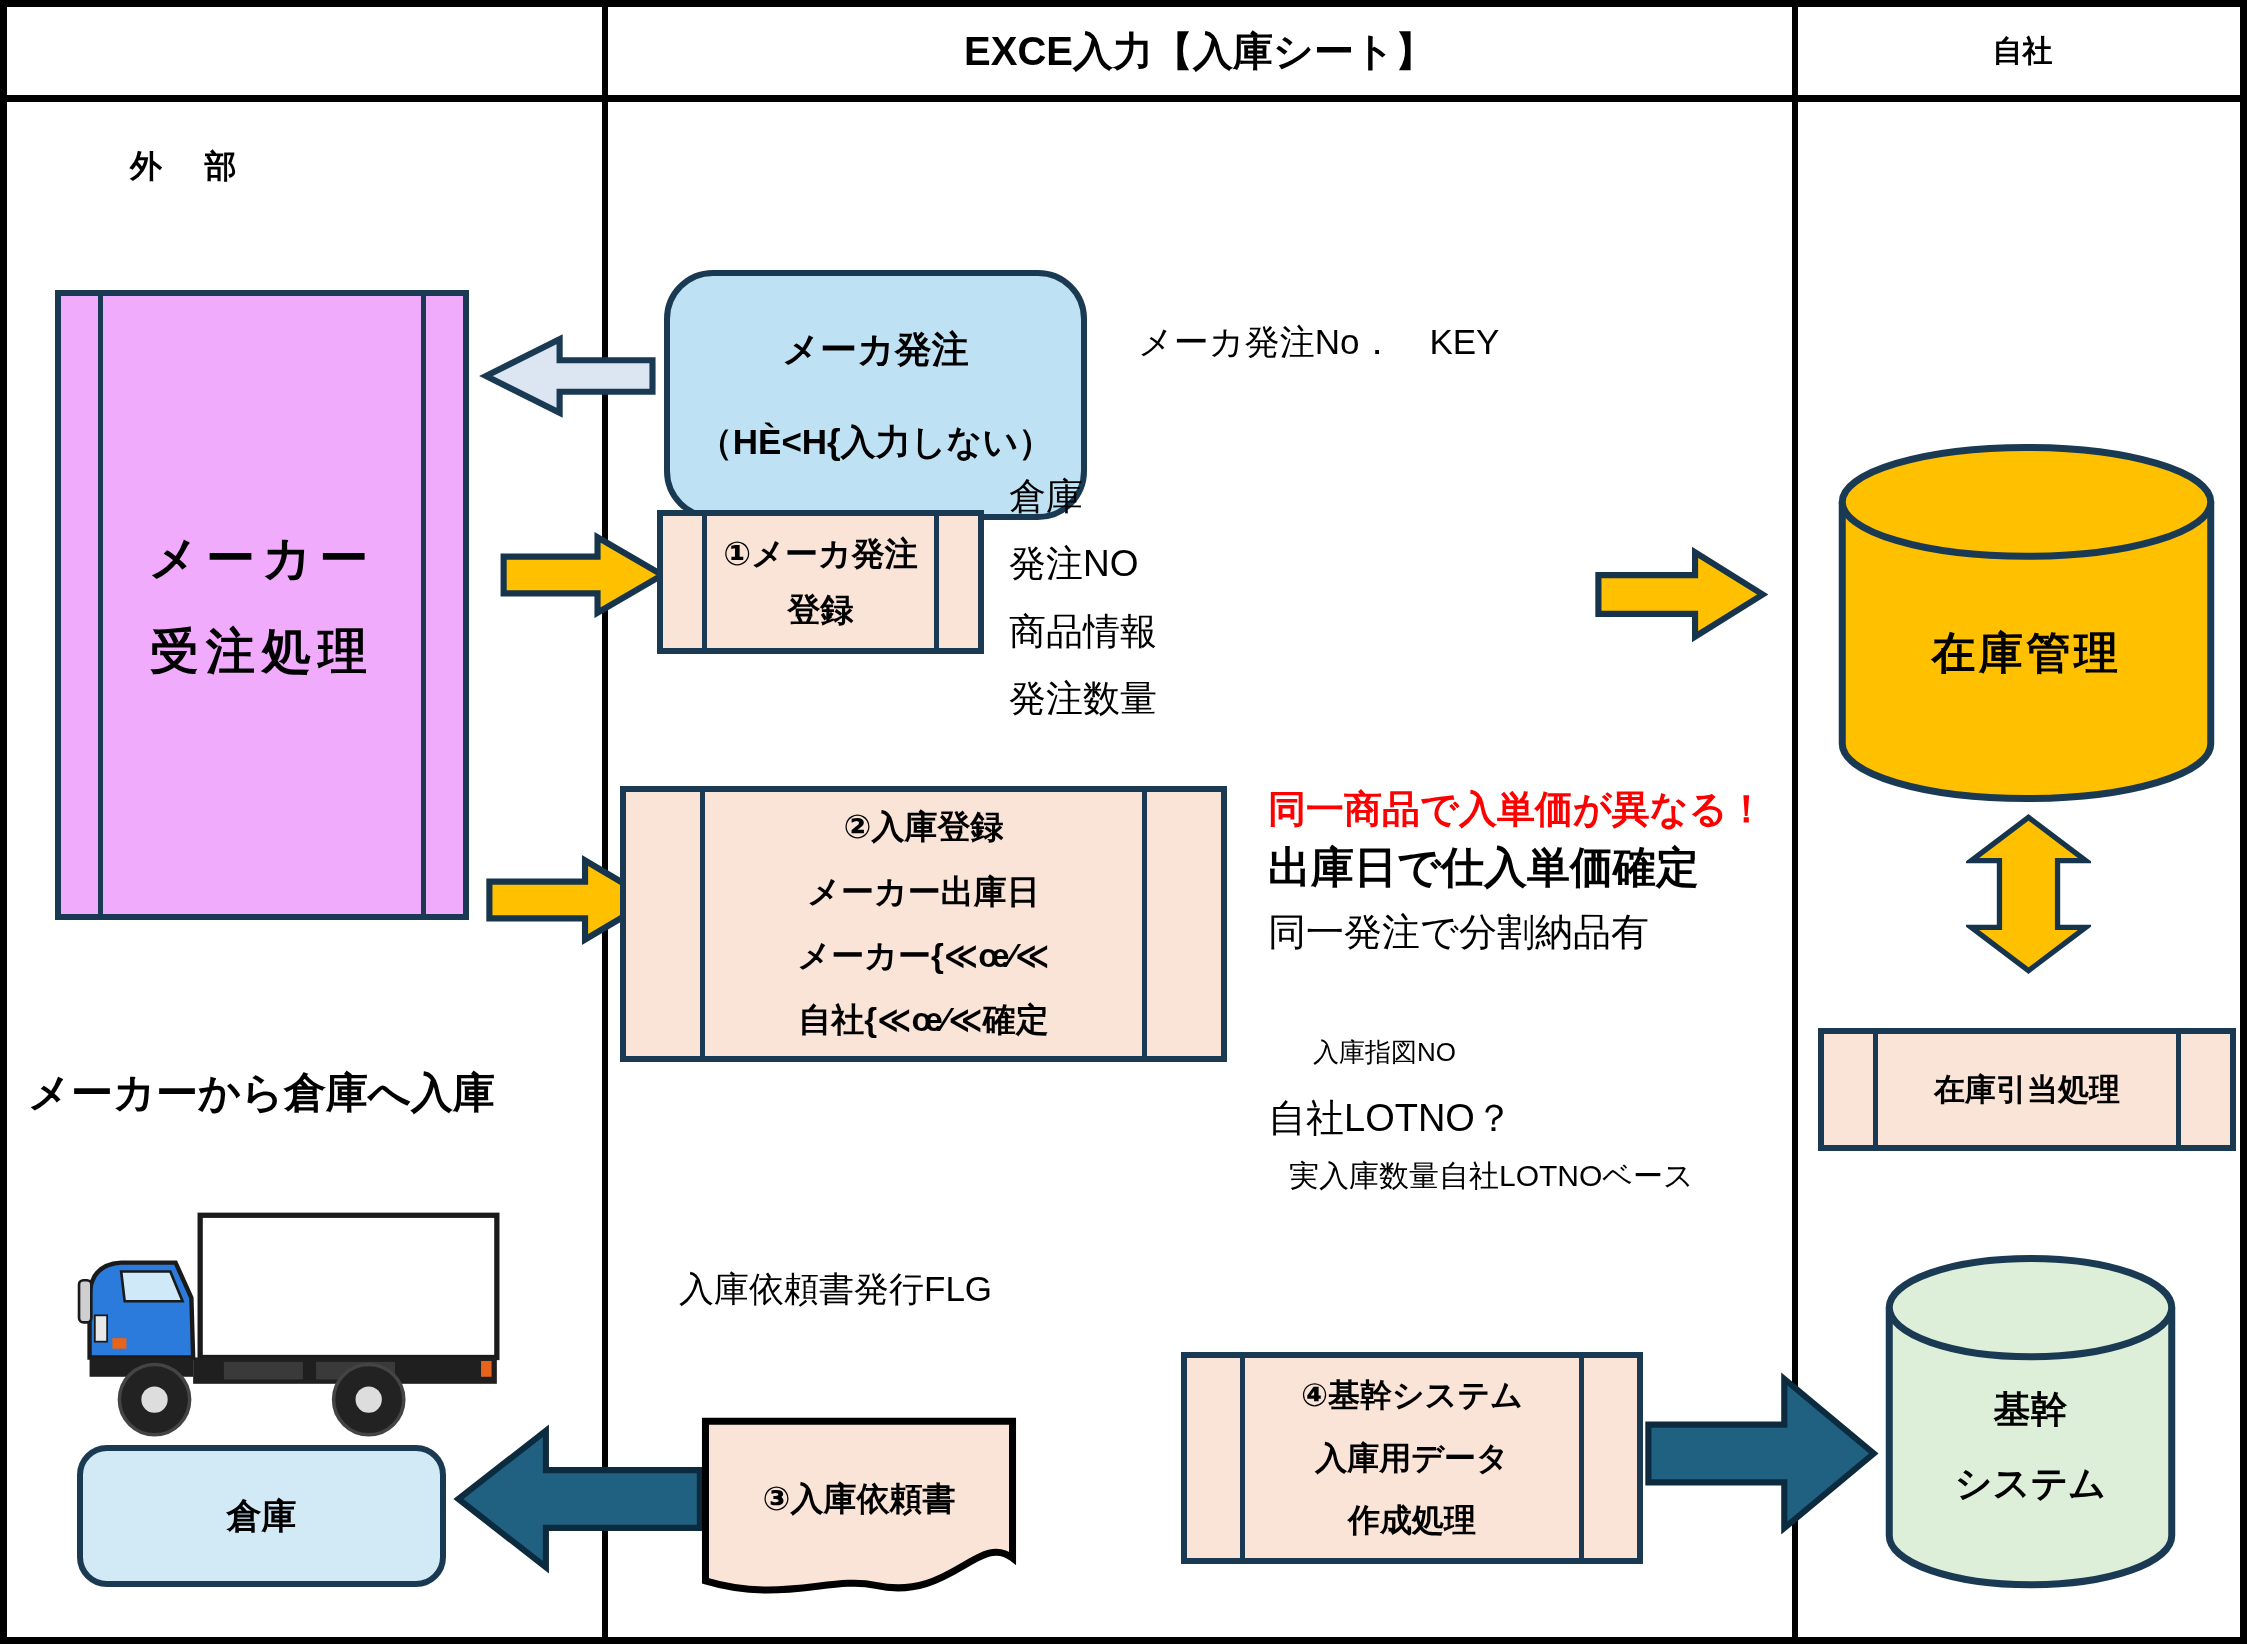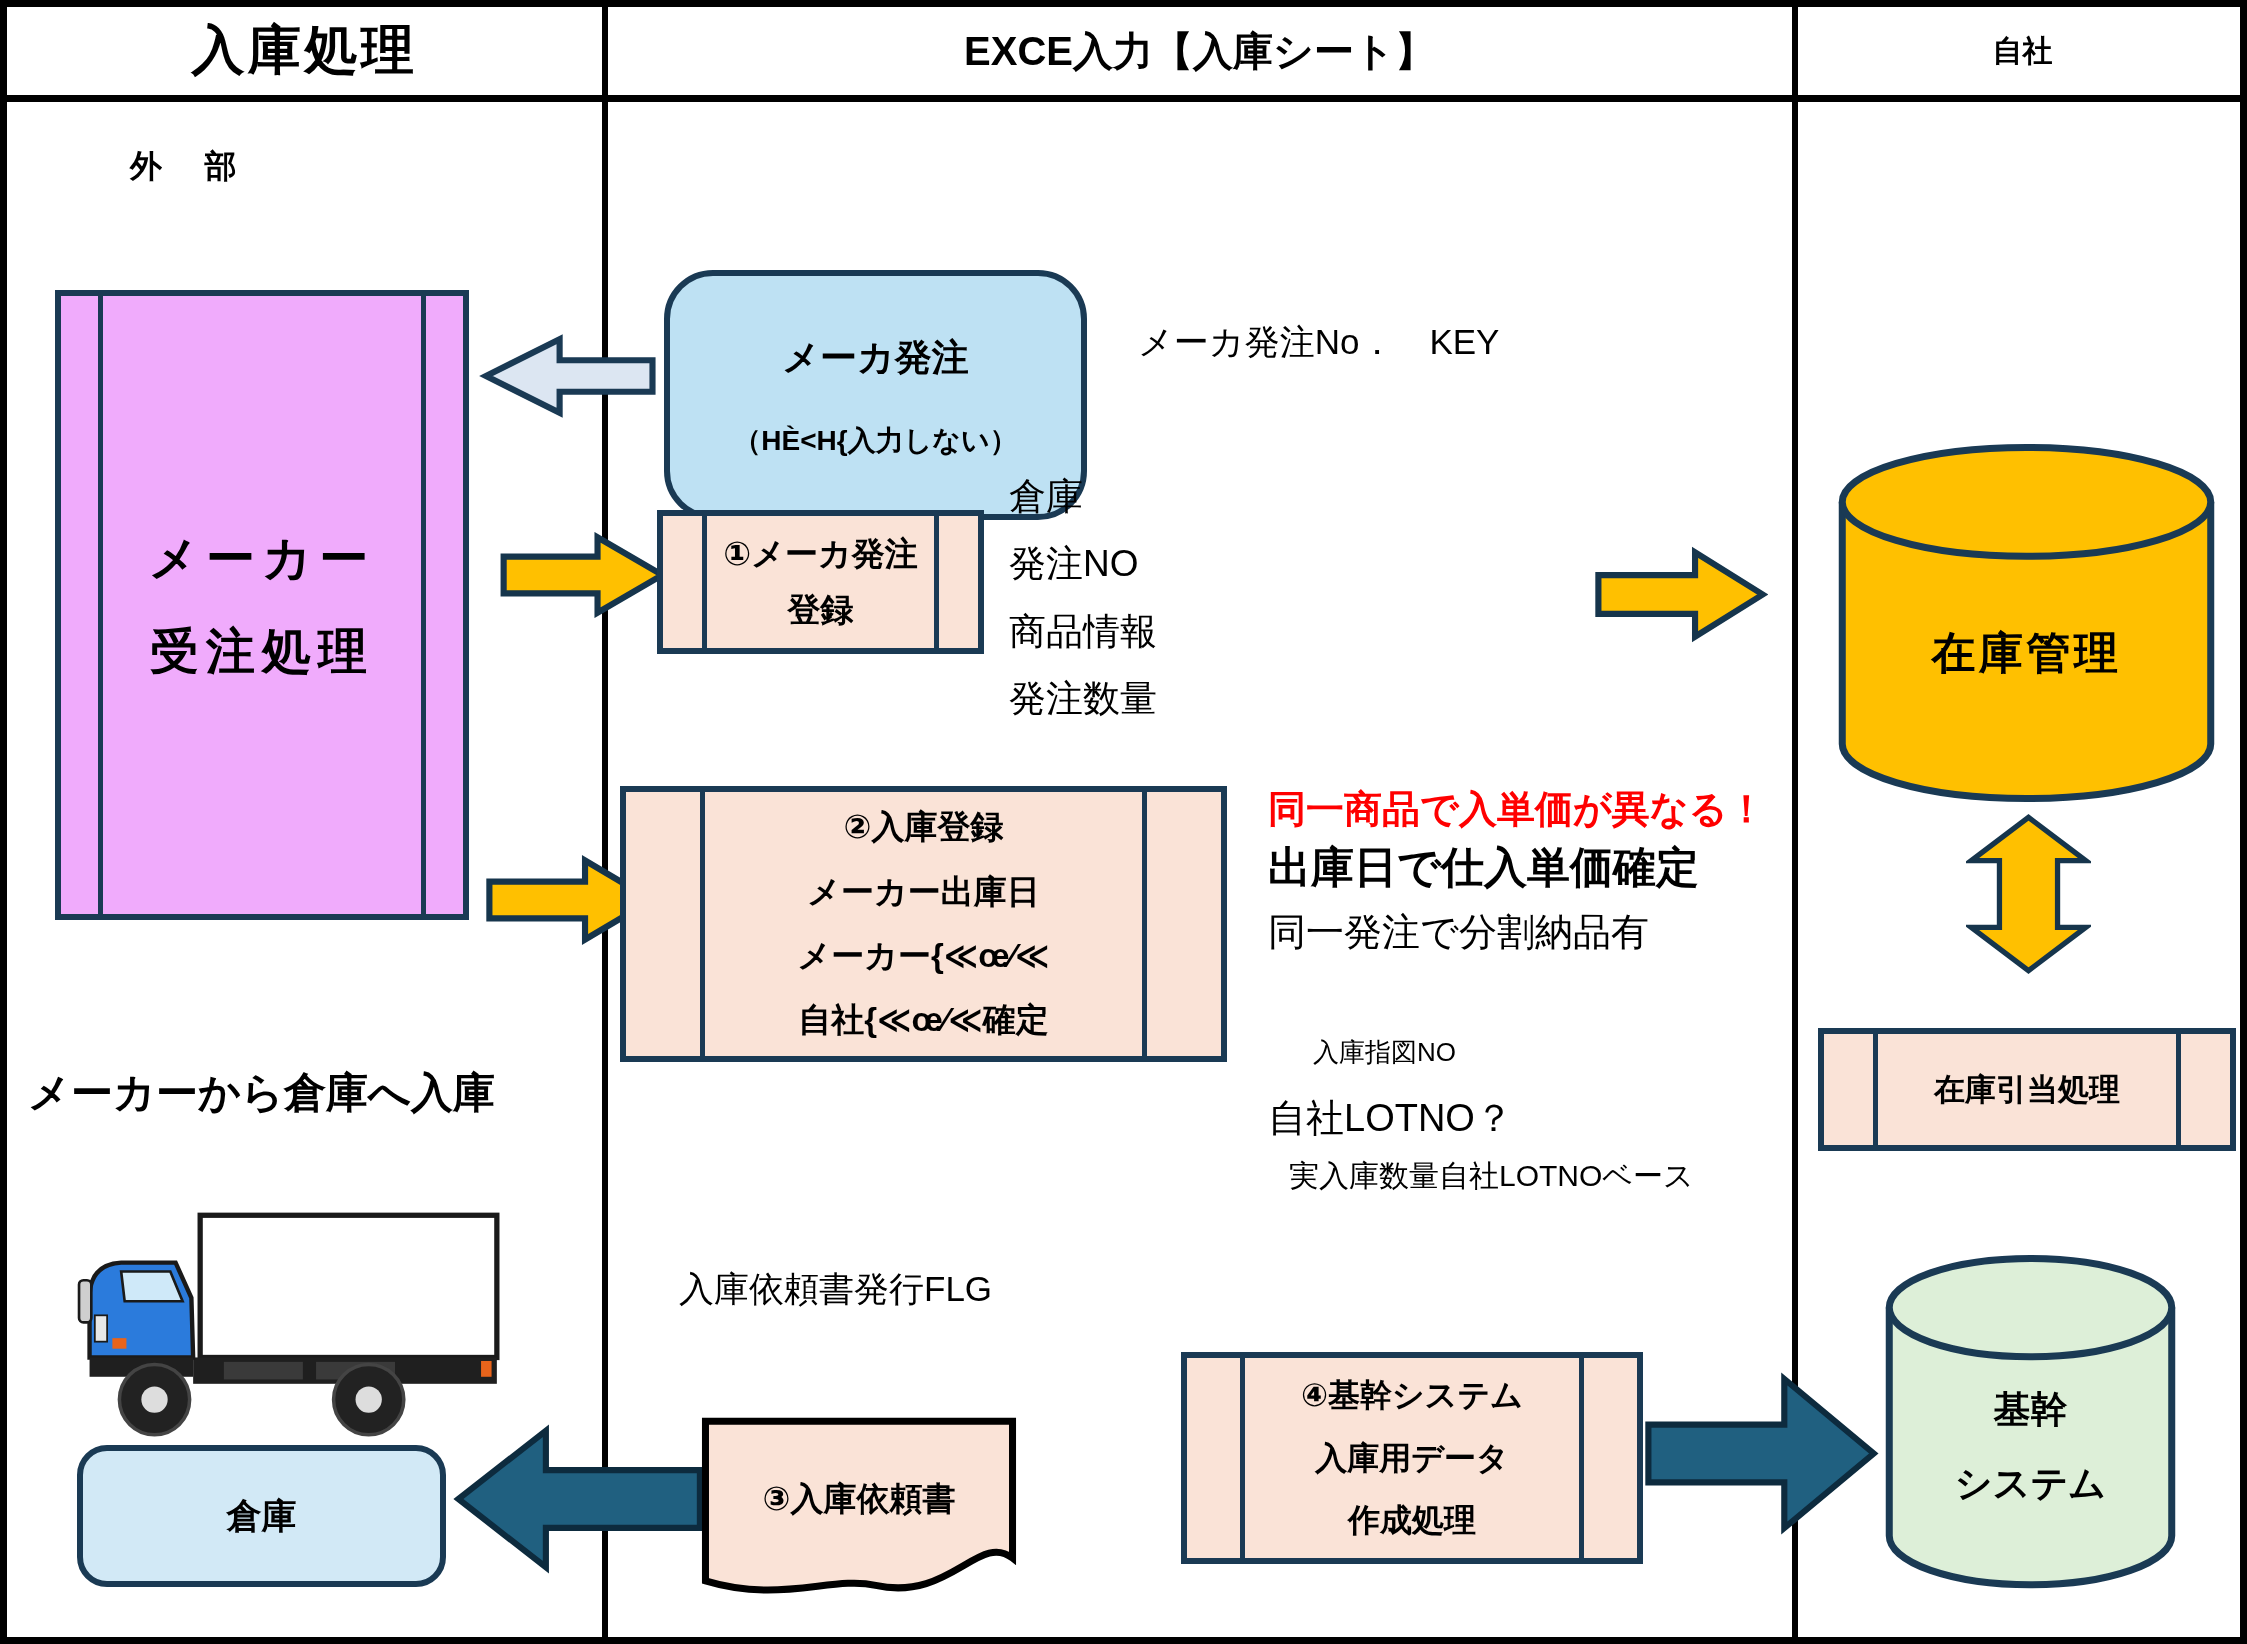--- a/index.html
+++ b/index.html
@@ -51,21 +51,20 @@
 </style>
 </head>
 <body>
 
 <div class="canvas">
 
   <div class="vline" style="left:595px;"></div>
   <div class="vline" style="left:1785px;"></div>
   <div class="hline" style="top:88px;"></div>
 
-  <div class="abs center b" style="left:0;top:0;width:595px;height:88px;font-size:53px;letter-spacing:3.5px;">入庫処理</div>
   <div class="abs center b" style="left:601px;top:0;width:1183px;height:88px;font-size:40px;">EXCE入力【入庫シート】</div>
   <div class="abs center b" style="left:1791px;top:0;width:449px;height:88px;font-size:30px;">自社</div>
 
   <div class="abs txt b" style="left:123px;top:139px;font-size:32px;letter-spacing:5.3px;">外　部</div>
 
   <div class="proc blue-proc" style="left:48px;top:283px;width:414px;height:630px;">
     <div class="bar" style="left:37px;"></div>
     <div class="bar" style="right:37px;"></div>
     <div class="inner" style="font-size:49px;line-height:1.9;letter-spacing:7px;">
       <div>メーカー</div>
@@ -94,21 +93,21 @@
       <circle cx="340" cy="216" r="15" fill="#ddd"></circle>
     </svg>
   </div>
 
   <div class="round" style="left:70px;top:1438px;width:369px;height:142px;border-radius:30px;background:#D2E9F6;font-size:35px;">
     <div>倉庫</div>
   </div>
 
   <div class="round" style="left:657px;top:263px;width:423px;height:250px;border-radius:49px;background:#BEE1F3;font-size:37px;line-height:2.1;gap:16px;">
     <div>メーカ発注</div>
-    <div style="font-size:28px;">（HÈ&lt;H{入力しない）</div>
+    <div style="font-size:35px;">（HÈ&lt;H{入力しない）</div>
   </div>
 
   <div class="abs txt" style="left:1131px;top:313px;font-size:35px;">メーカ発注No．　KEY</div>
 
   <div class="abs" style="left:472px;top:325px;">
     <svg width="177" height="88" viewBox="0 0 202 100">
       <polygon points="198,32 92,32 92,8 8,50 92,92 92,68 198,68" fill="#DCE6F2" stroke="#1A3A54" stroke-width="7"></polygon>
     </svg>
   </div>
 

